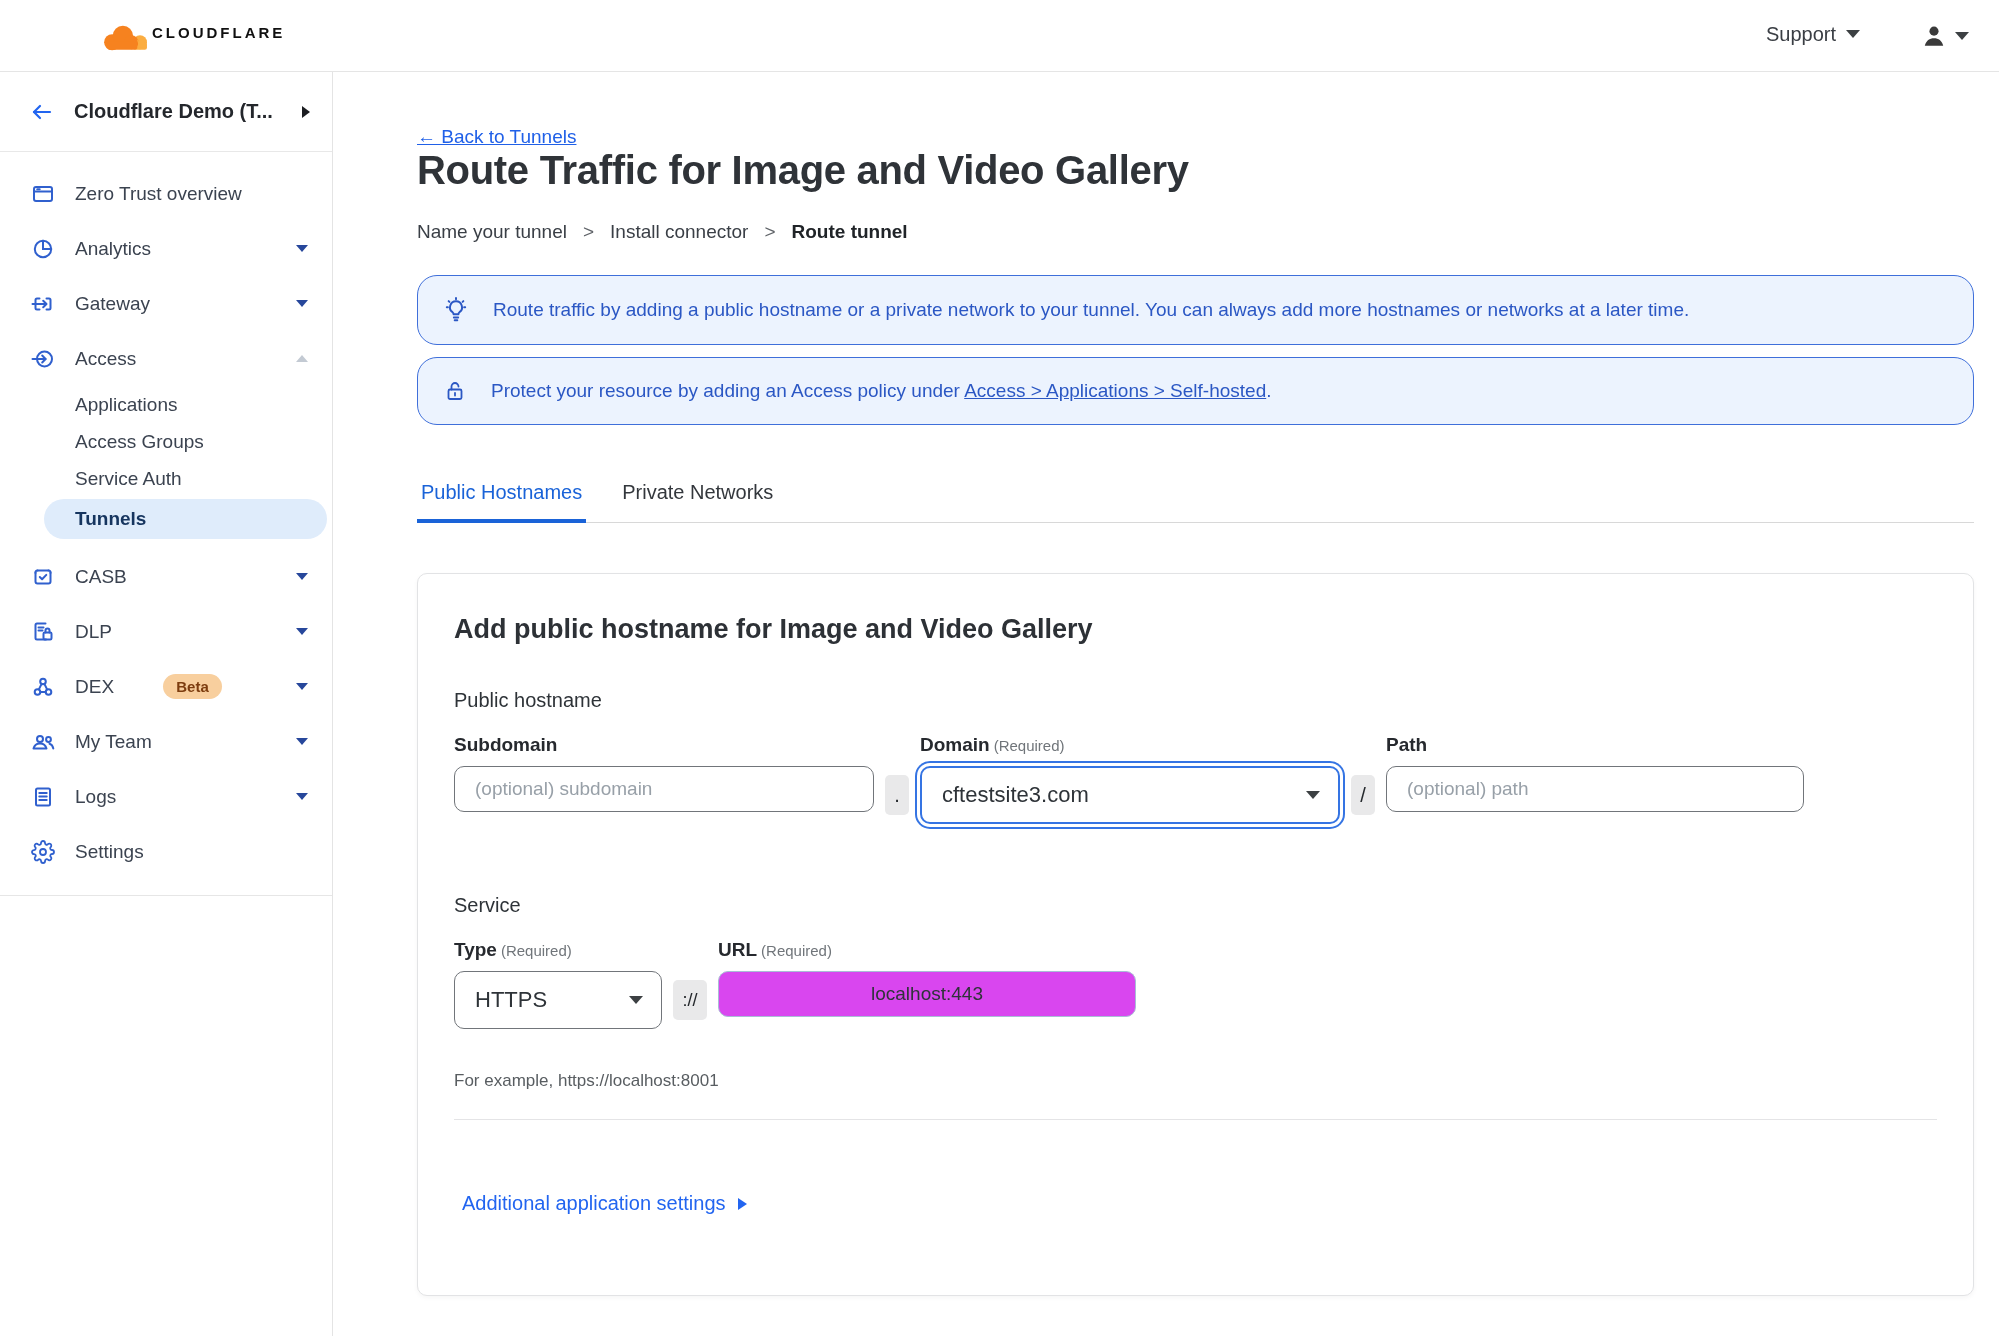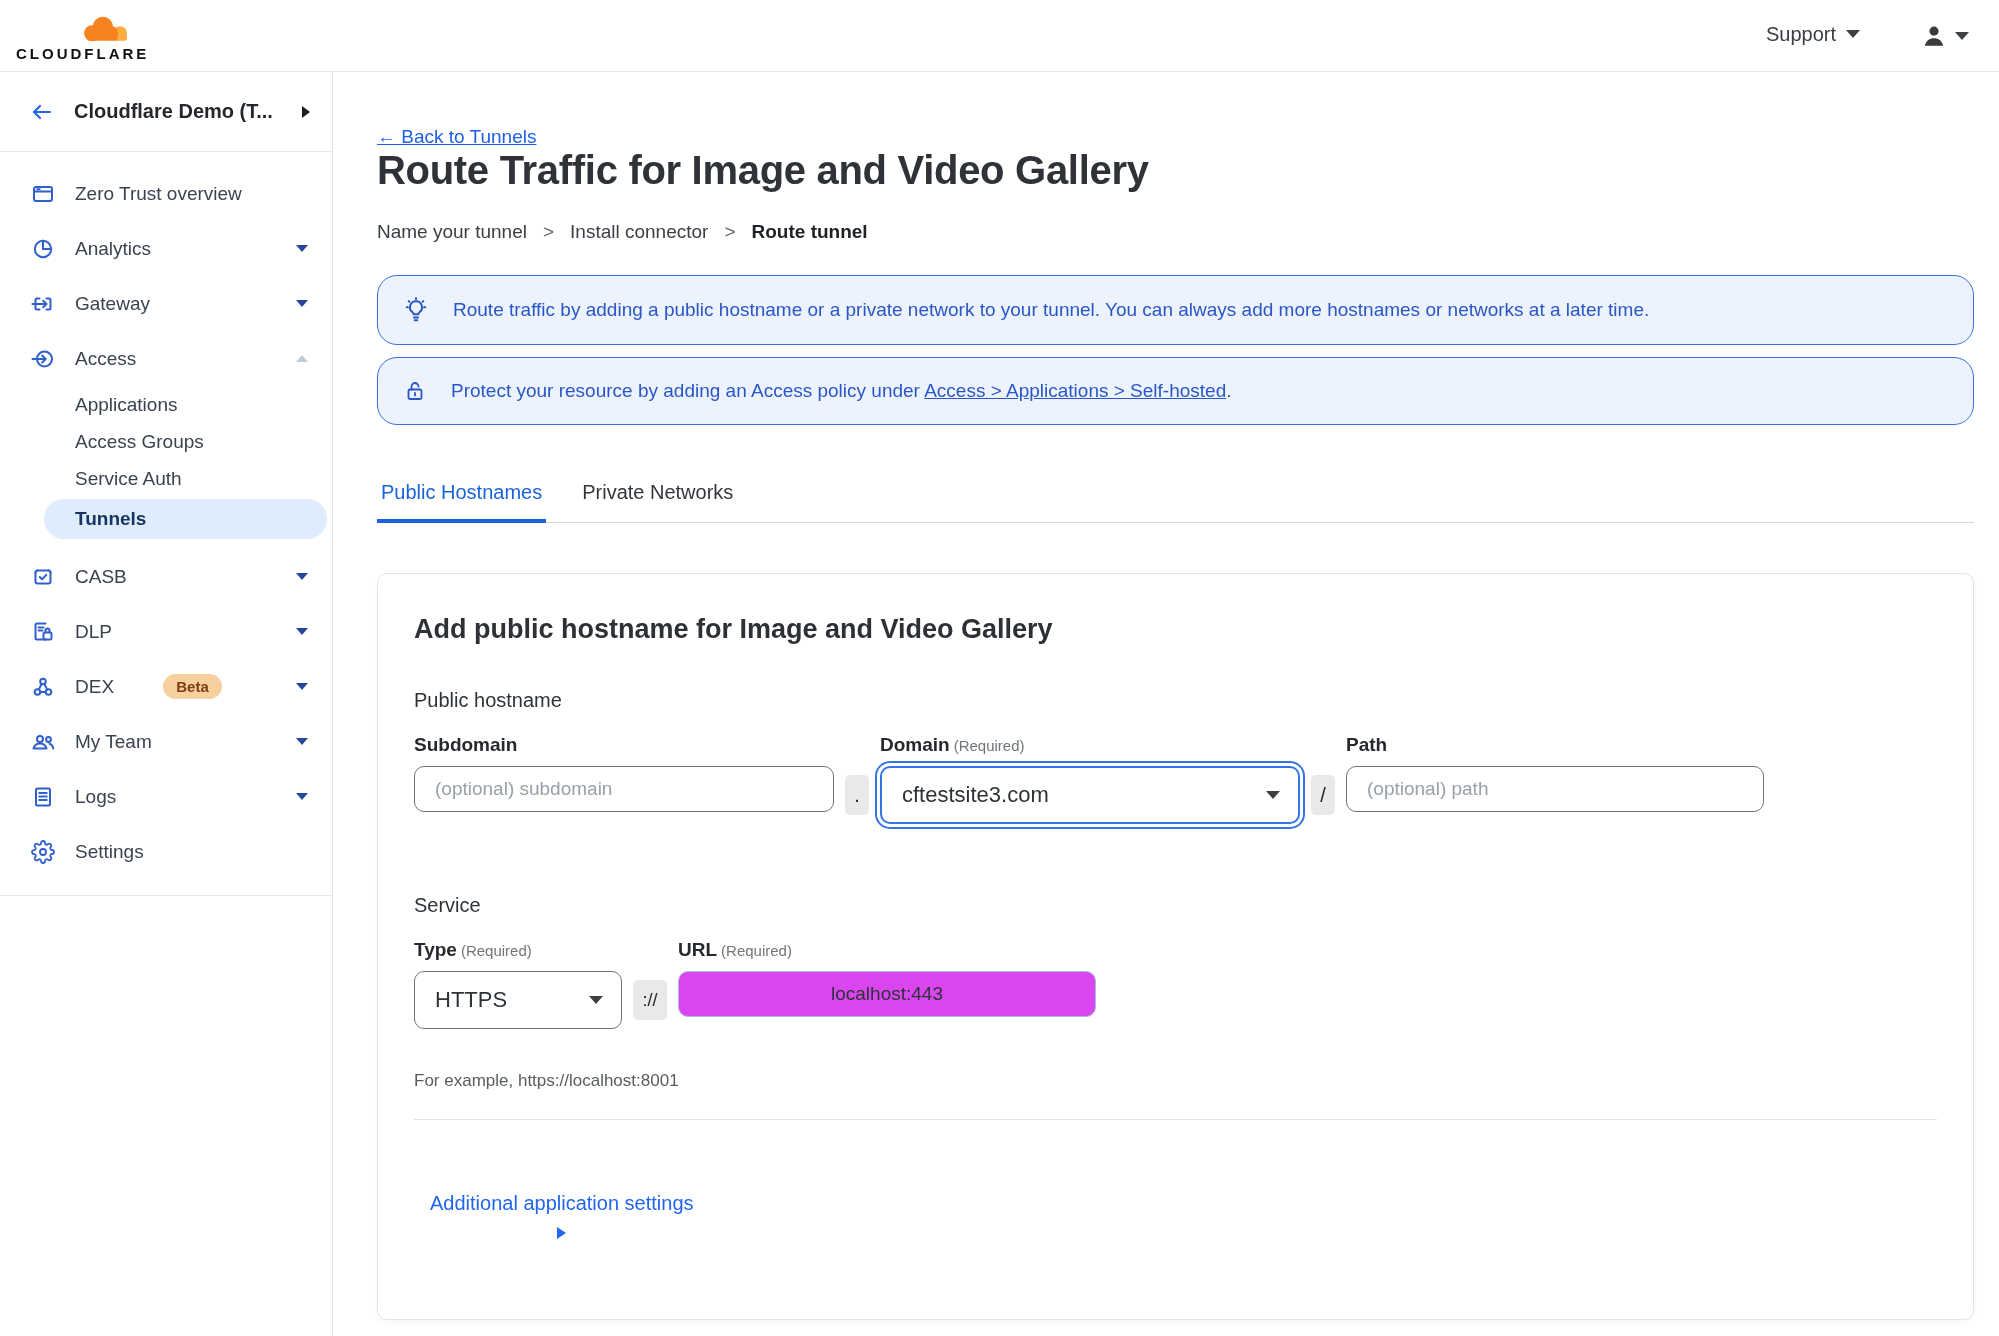--- a/index.html
+++ b/index.html
@@ -2,38 +2,38 @@
 <html><head>
 <meta charset="utf-8">
 <style>
   * { box-sizing: border-box; margin: 0; padding: 0; }
   html,body { width:1999px; height:1336px; background:#fff; overflow:hidden;
     font-family:"Liberation Sans", sans-serif; color:#2e3338; }
 
   
   .header { height:72px; display:flex; align-items:center; justify-content:space-between;
     padding:0 30px 0 16px; border-bottom:1px solid #e5e5e5; background:#fff; }
-  .logo { display:flex; flex-direction:column; align-items:flex-start; margin-top:4px; }
+  .logo { display:flex; align-items:flex-start; margin-top:4px;margin-left:20px; }
   .logo svg { margin-left:62px; }
   .logo-text { font-size:15px; font-weight:800; letter-spacing:3px; color:#101010; margin-top:1px; }
   .header-right { display:flex; align-items:flex-start; gap:61px; }
   .support { display:flex; align-items:center; gap:10px; font-size:20px; color:#3a3e44; cursor:pointer; }
   .user-menu { display:flex; align-items:center; gap:8px; cursor:pointer; }
 
   
   .caret { width:0; height:0; display:inline-block; }
   .caret-down-dark { border-left:7px solid transparent; border-right:7px solid transparent; border-top:8px solid #3c4043; }
   .caret-down-nav { border-left:6px solid transparent; border-right:6px solid transparent; border-top:7px solid #27479b; }
   .caret-up-muted { border-left:6px solid transparent; border-right:6px solid transparent; border-bottom:7px solid #c3cad3; }
   .caret-right-dark { border-top:6px solid transparent; border-bottom:6px solid transparent; border-left:8px solid #1b1d21; }
   .caret-select { border-left:7px solid transparent; border-right:7px solid transparent; border-top:8px solid #3c4043; }
   .caret-right-blue { border-top:6px solid transparent; border-bottom:6px solid transparent; border-left:9px solid #2265f0; }
 
   
-  .shell { display:flex; height:1264px; }
+  .shell { display:flex; height:1264px;gap:40px; }
   .sidebar { width:333px; min-width:333px; border-right:1px solid #e4e4e4; background:#fff; }
   .main { flex:1; padding:54px 25px 0 44px; }
 
   
   .account-row { height:80px; display:flex; align-items:center; padding:0 22px 0 30px;
     border-bottom:1px solid #e8e8e8; cursor:pointer; }
   .account-name { flex:1; margin-left:20px; font-size:20px; font-weight:700; color:#24272c; white-space:nowrap; overflow:hidden; }
   .nav { padding-top:14px; }
   .nav-item { height:55px; display:flex; align-items:center; padding:0 24px 0 30px; font-size:19px;
     color:#3b4350; cursor:pointer; }
@@ -81,21 +81,21 @@
   .select { height:58px; border:1.5px solid #71757a; border-radius:10px; padding:0 18px 0 20px;
     display:flex; align-items:center; justify-content:space-between; font-size:22px; color:#2e3338;
     background:#fff; cursor:pointer; }
   .select.focused { border:2px solid #3574e3; box-shadow:0 0 0 3px #fff, 0 0 0 5px #3574e3; }
   .sep-box { width:24px; height:40px; background:#e9e9ea; border-radius:5px; align-self:flex-end;
     margin:0 11px 9px; display:flex; align-items:center; justify-content:center; font-size:20px; color:#24282c; }
   .sep-wide { width:34px; font-size:18px; }
   .helper-text { margin-top:42px; font-size:17px; color:#585d61; }
   .card-divider { border:none; border-top:1px solid #e4e4e6; margin-top:28px; }
   .additional { margin-top:72px; display:inline-flex; align-items:center; gap:12px; font-size:20px;
-    color:#2265f0; cursor:pointer; margin-left:16px;flex-direction:column; }
+    color:#2265f0; cursor:pointer; margin-left:8px; }
 </style>
 </head>
 <body>
 
 <div class="header">
   <div class="logo">
     <svg width="54" height="30" viewBox="0 0 100 56">
       <g fill="#fbad41">
           <circle cx="78" cy="36" r="13"></circle>
           <rect x="66" y="36" width="25" height="14" rx="4"></rect>

